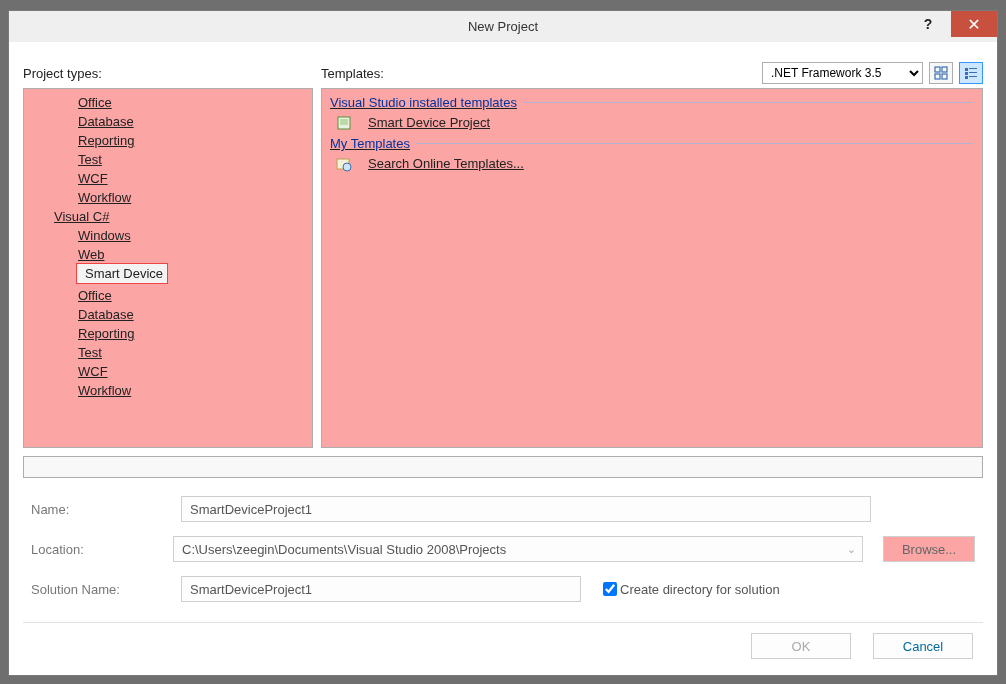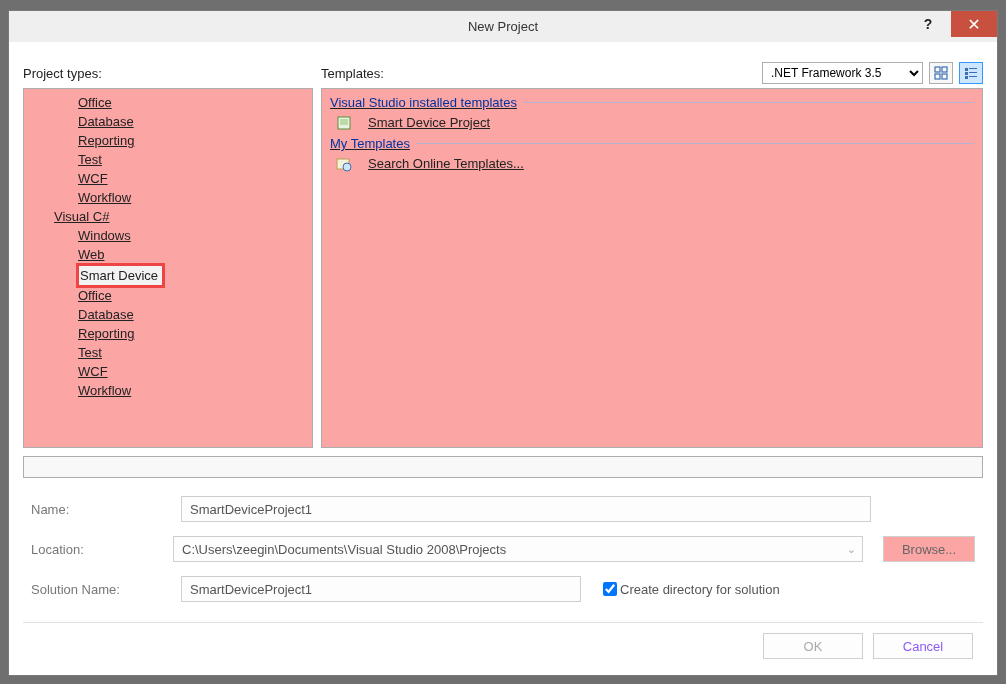--- a/index.html
+++ b/index.html
@@ -49,21 +49,21 @@
     padding:4px 0;
     text-decoration:underline;
   }
   .listbox::-webkit-scrollbar { width:18px; }
   .listbox::-webkit-scrollbar-track { background:#f0f0f0; }
   .listbox::-webkit-scrollbar-thumb { background:#c7c7c7; border:1px solid #adadad; }
 
   .tree-item { padding:2px 4px 2px 8px; white-space:nowrap; cursor:pointer; }
   .indent1 { padding-left:54px; }
   .indent0 { padding-left:30px; }
-  .tree-item.selected { background:#f3f3f3; border:3px solid #ef4444; margin:-1px 4px -1px 52px; padding-left:1px; padding-right:4px; display:inline-block;}
+  .tree-item.selected { background:#f3f3f3; border:1px solid #ef4444; margin:-1px 4px -1px 52px; padding-left:8px; padding-right:4px; display:inline-block;}
 
   .template-section-title {
     color:#0033a0; font-size:13px; padding:2px 8px;
     display:flex; align-items:center; gap:6px;
   }
   .template-section-title .line { flex:1; height:1px; background:#b4b4d2; }
 
   .template-item { padding:3px 8px 3px 14px; display:flex; align-items:flex-start; gap:16px; cursor:pointer;}
   .template-item .ticon { width:16px; height:16px; display:flex; align-items:center; justify-content:center; }
 
@@ -87,24 +87,24 @@
   .browse-btn {
     width:92px; height:26px; border:1px solid #cfcfcf; background:#fca5a5;
     font-size:13px; color:#666; cursor:pointer;
   }
   .sol-row .form-input { width:400px; }
   .chk-wrap { display:flex; align-items:center; gap:0; margin-left:18px; font-size:13px; color:#555;}
   .chk-wrap input { width:14px; height:14px;}
   
   .hr { height:1px; background:#e2e2e2; margin:6px 0 10px 0;}
 
-  .buttons { display:flex; justify-content:flex-end; gap:10px; padding:0 10px 6px 0;}
+  .buttons { display:flex; justify-content:flex-end; gap:22px; padding:0 10px 6px 0;}
   .dlg-btn {
     width:100px; height:26px; border:1px solid #cfcfcf; background:#fdfdfd;
-    font-size:13px; color:#8b5cf6; cursor:pointer;
+    font-size:13px; color:#0369a1; cursor:pointer;
   }
   .dlg-btn.disabled { color:#aaa; }
 
   .grid-icon-svg { width:14px; height:14px; }
 </style>
 </head>
 <body>
 
 <div class="dialog">
 

